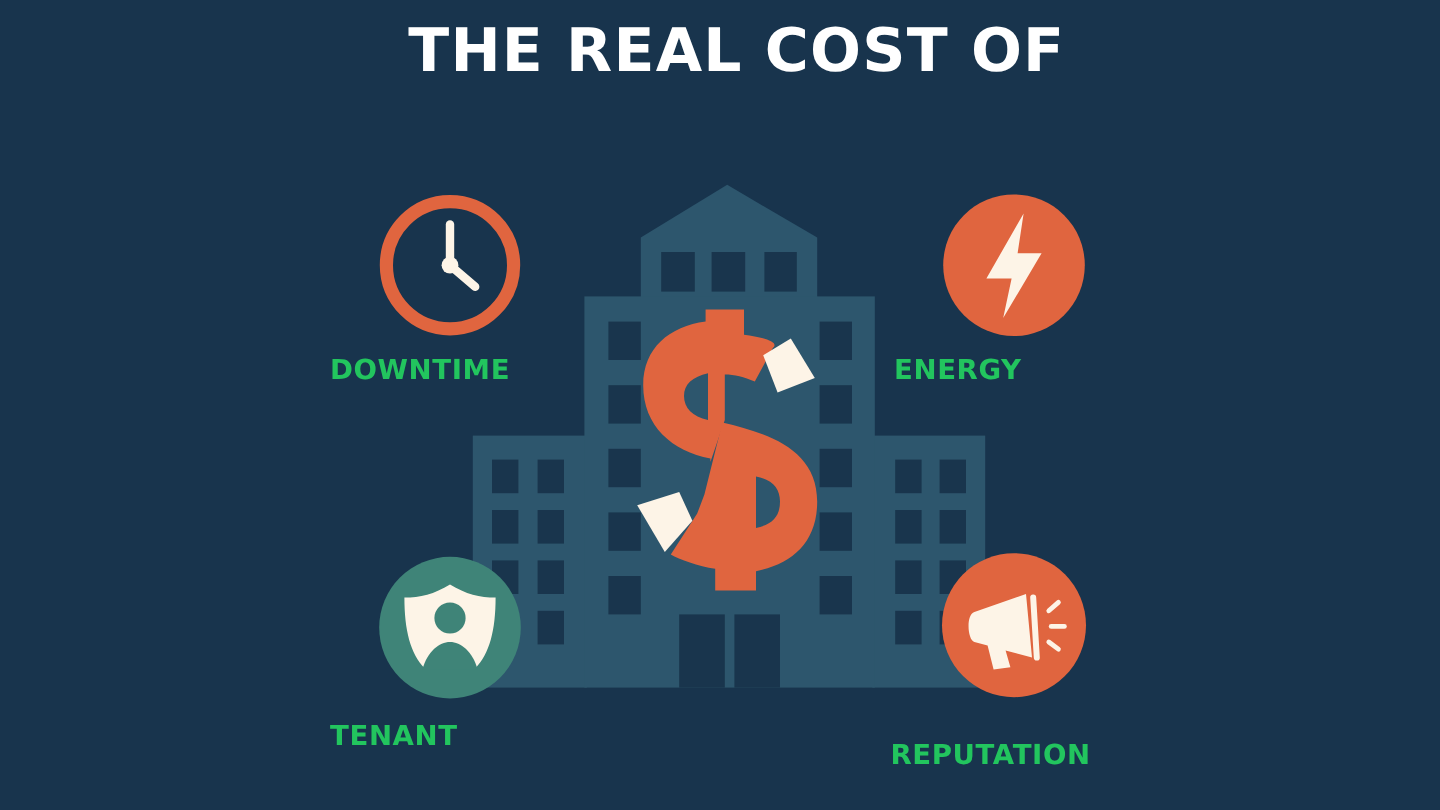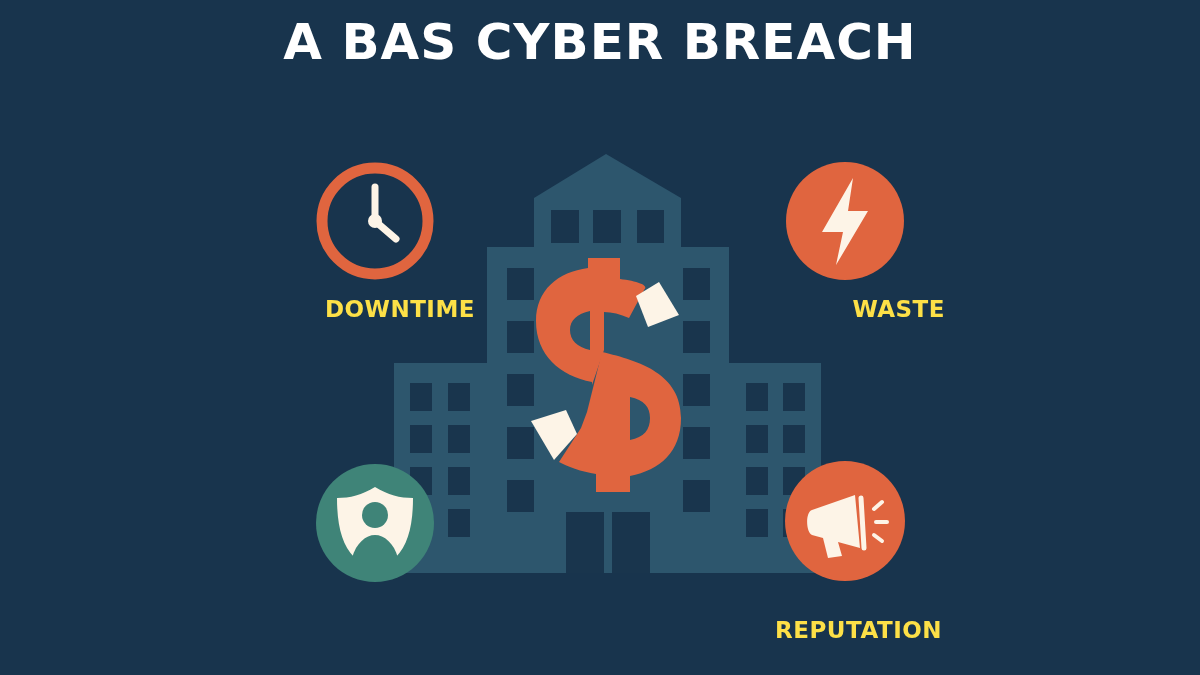--- a/index.html
+++ b/index.html
@@ -3,28 +3,28 @@
 <meta charset="utf-8">
 <style>
   html, body { margin:0; padding:0; }
   body { width:1200px; height:675px; background:#18344d; overflow:hidden; position:relative;
          font-family:"DejaVu Sans", "Liberation Sans", sans-serif; }
   .title { position:absolute; left:0; width:1200px; top:12px; text-align:center; color:#ffffff;
            font-weight:bold; font-size:50px; line-height:60px; letter-spacing:1px; }
   .title .l1 { display:block; padding-left:28px; }
   .title .l2 { display:block; }
   .scene { position:absolute; left:0; top:0; width:1200px; height:675px; }
-  .label { position:absolute; color:#fde047; font-weight:bold; font-size:23px; line-height:32px;
-           text-align:right; letter-spacing:0.5px; }
+  .label { position:absolute; color:#22c55e; font-weight:bold; font-size:23px; line-height:32px;
+           text-align:left; letter-spacing:0.5px; }
 </style>
 </head>
 <body>
 
 <div class="title">
-  <span class="l2">A BAS CYBER BREACH</span>
+  <span class="l1">THE REAL COST OF</span>
 </div>
 
 <svg class="scene" width="1200" height="675" viewBox="0 0 1200 675">
 
   <g>
     <rect x="394" y="363" width="95" height="210" fill="#2d566d"></rect>
     <g fill="#19354d">
       <rect x="410" y="383" width="22" height="28"></rect>
         <rect x="448" y="383" width="22" height="28"></rect>
       <rect x="410" y="425" width="22" height="28"></rect>
@@ -122,21 +122,22 @@
     <line x1="876" y1="522" x2="887" y2="522" stroke="#fdf4e7" stroke-width="4" stroke-linecap="round"></line>
     <line x1="874" y1="535" x2="882" y2="541" stroke="#fdf4e7" stroke-width="4" stroke-linecap="round"></line>
   </g>
 </svg>
 
 <div class="label" style="left:275px; top:293px; width:200px;">
   <div>DOWNTIME</div>
 </div>
 
 <div class="label" style="left:745px; top:293px; width:200px;">
-  <div>WASTE</div>
+  <div>ENERGY</div>
 </div>
 
 <div class="label" style="left:275px; top:598px; width:200px;">
+  <div>TENANT</div>
 </div>
 
 <div class="label" style="left:742px; top:614px; width:200px;">
   <div>REPUTATION</div>
 </div>
 
 </body></html>

